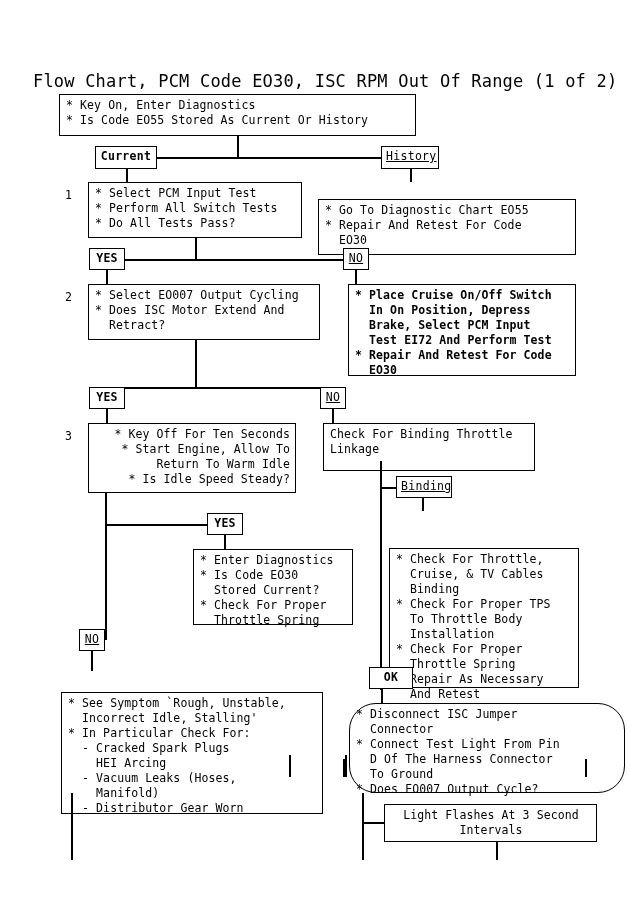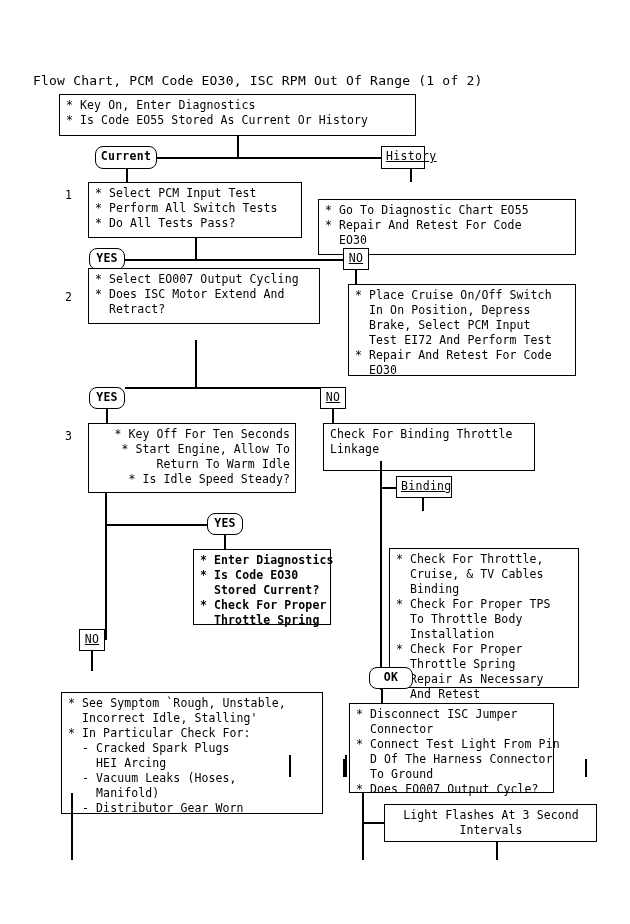--- a/index.html
+++ b/index.html
@@ -11,21 +11,21 @@
     position: relative;
     width: 630px;
     height: 924px;
     background: #ffffff;
     font-family: "DejaVu Sans Mono", "Liberation Mono", monospace;
     color: #000000;
     overflow: hidden;
   }
   .title {
     position: absolute;
-    font-size: 13px;
+    font-size: 17px;
     letter-spacing: 0.2px;
     white-space: pre;
     line-height: 14px;
   }
   .box {
     position: absolute;
     border: 1.5px solid #000000;
     background: #ffffff;
     box-sizing: border-box;
     font-size: 11.5px;
@@ -39,21 +39,21 @@
     border: 1.5px solid #000000;
     background: #ffffff;
     box-sizing: border-box;
     font-size: 11.5px;
     line-height: 14px;
     white-space: pre;
     text-align: center;
     padding: 2px 4px 2px 4px;
     letter-spacing: 0.3px;
   }
-  .lbl.bold { font-weight: bold; border-radius: 8px; }
+  .lbl.bold { font-weight: bold; }
   .lbl.uline { text-decoration: underline; }
   .stepnum {
     position: absolute;
     font-size: 11.5px;
     line-height: 14px;
     white-space: pre;
   }
   .ln {
     position: absolute;
     background: #000000;
@@ -74,21 +74,21 @@
   <div class="title" style="left:33px; top:74px;">Flow Chart, PCM Code EO30, ISC RPM Out Of Range (1 of 2)</div>
 
   <div class="box" style="left:59px; top:94px; width:357px; height:42px;">* Key On, Enter Diagnostics
 * Is Code EO55 Stored As Current Or History</div>
 
   <div class="ln lnv" style="left:237px; top:136px; height:22px;"></div>
 
   <div class="ln lnh" style="left:155px; top:157px; width:230px;"></div>
 
   <div class="lbl bold" style="left:95px; top:146px; width:62px; height:23px;">Current</div>
-  <div class="lbl uline" style="left:381px; top:146px; width:44px; height:23px;">History</div>
+  <div class="lbl uline" style="left:381px; top:146px; width:58px; height:23px;">History</div>
 
   <div class="ln lnv" style="left:126px; top:169px; height:13px;"></div>
   <div class="ln lnv" style="left:410px; top:169px; height:13px;"></div>
 
   <div class="stepnum" style="left:65px; top:188px;">1</div>
   <div class="box" style="left:88px; top:182px; width:214px; height:56px;">* Select PCM Input Test
 * Perform All Switch Tests
 * Do All Tests Pass?</div>
 
   <div class="box" style="left:318px; top:199px; width:258px; height:56px;">* Go To Diagnostic Chart EO55
@@ -98,25 +98,25 @@
   <div class="ln lnv" style="left:195px; top:238px; height:22px;"></div>
   <div class="ln lnh" style="left:125px; top:259px; width:218px;"></div>
 
   <div class="lbl bold" style="left:89px; top:248px; width:36px; height:22px;">YES</div>
   <div class="lbl uline" style="left:343px; top:248px; width:26px; height:22px;">NO</div>
 
   <div class="ln lnv" style="left:106px; top:270px; height:14px;"></div>
   <div class="ln lnv" style="left:355px; top:270px; height:14px;"></div>
 
   <div class="stepnum" style="left:65px; top:290px;">2</div>
-  <div class="box" style="left:88px; top:268px; width:232px; height:56px;">* Select EO007 Output Cycling
+  <div class="box" style="left:88px; top:284px; width:232px; height:56px;">* Select EO007 Output Cycling
 * Does ISC Motor Extend And
   Retract?</div>
 
-  <div class="box" style="left:348px; top:284px; width:228px; height:92px;">* Place Cruise On/Off Switch
+  <div class="box" style="left:348px; top:284px; width:228px; height:92px;font-weight:bold;">* Place Cruise On/Off Switch
   In On Position, Depress
   Brake, Select PCM Input
   Test EI72 And Perform Test
 * Repair And Retest For Code
   EO30</div>
 
   <div class="ln lnv" style="left:195px; top:340px; height:48px;"></div>
   <div class="ln lnh" style="left:125px; top:387px; width:198px;"></div>
 
   <div class="lbl bold" style="left:89px; top:387px; width:36px; height:22px;">YES</div>
@@ -133,21 +133,21 @@
 
   <div class="box" style="left:323px; top:423px; width:212px; height:48px;">Check For Binding Throttle
 Linkage</div>
 
   <div class="ln lnv" style="left:105px; top:493px; height:147px;"></div>
 
   <div class="ln lnh" style="left:105px; top:524px; width:102px;"></div>
   <div class="lbl bold" style="left:207px; top:513px; width:36px; height:22px;">YES</div>
   <div class="ln lnv" style="left:224px; top:535px; height:14px;"></div>
 
-  <div class="box" style="left:193px; top:549px; width:138px; height:76px;font-weight:bold;">* Enter Diagnostics
+  <div class="box" style="left:193px; top:549px; width:160px; height:76px;">* Enter Diagnostics
 * Is Code EO30
   Stored Current?
 * Check For Proper
   Throttle Spring</div>
 
   <div class="lbl uline" style="left:79px; top:629px; width:26px; height:22px;">NO</div>
   <div class="ln lnv" style="left:91px; top:651px; height:20px;"></div>
 
   <div class="box" style="left:61px; top:692px; width:262px; height:122px;">* See Symptom `Rough, Unstable,
   Incorrect Idle, Stalling'
@@ -174,21 +174,21 @@
   To Throttle Body
   Installation
 * Check For Proper
   Throttle Spring
 * Repair As Necessary
   And Retest</div>
 
   <div class="lbl bold" style="left:369px; top:667px; width:44px; height:22px;">OK</div>
   <div class="ln lnv" style="left:381px; top:689px; height:14px;"></div>
 
-  <div class="box" style="left:349px; top:703px; width:205px; height:90px;">* Disconnect ISC Jumper
+  <div class="box" style="left:349px; top:703px; width:276px; height:90px;border-radius:27px;">* Disconnect ISC Jumper
   Connector
 * Connect Test Light From Pin
   D Of The Harness Connector
   To Ground
 * Does EO007 Output Cycle?</div>
 
   <div class="tick" style="left:343px; top:759px; height:18px;"></div>
   <div class="tick" style="left:585px; top:759px; height:18px;"></div>
 
   <div class="ln lnv" style="left:362px; top:793px; height:67px;"></div>

